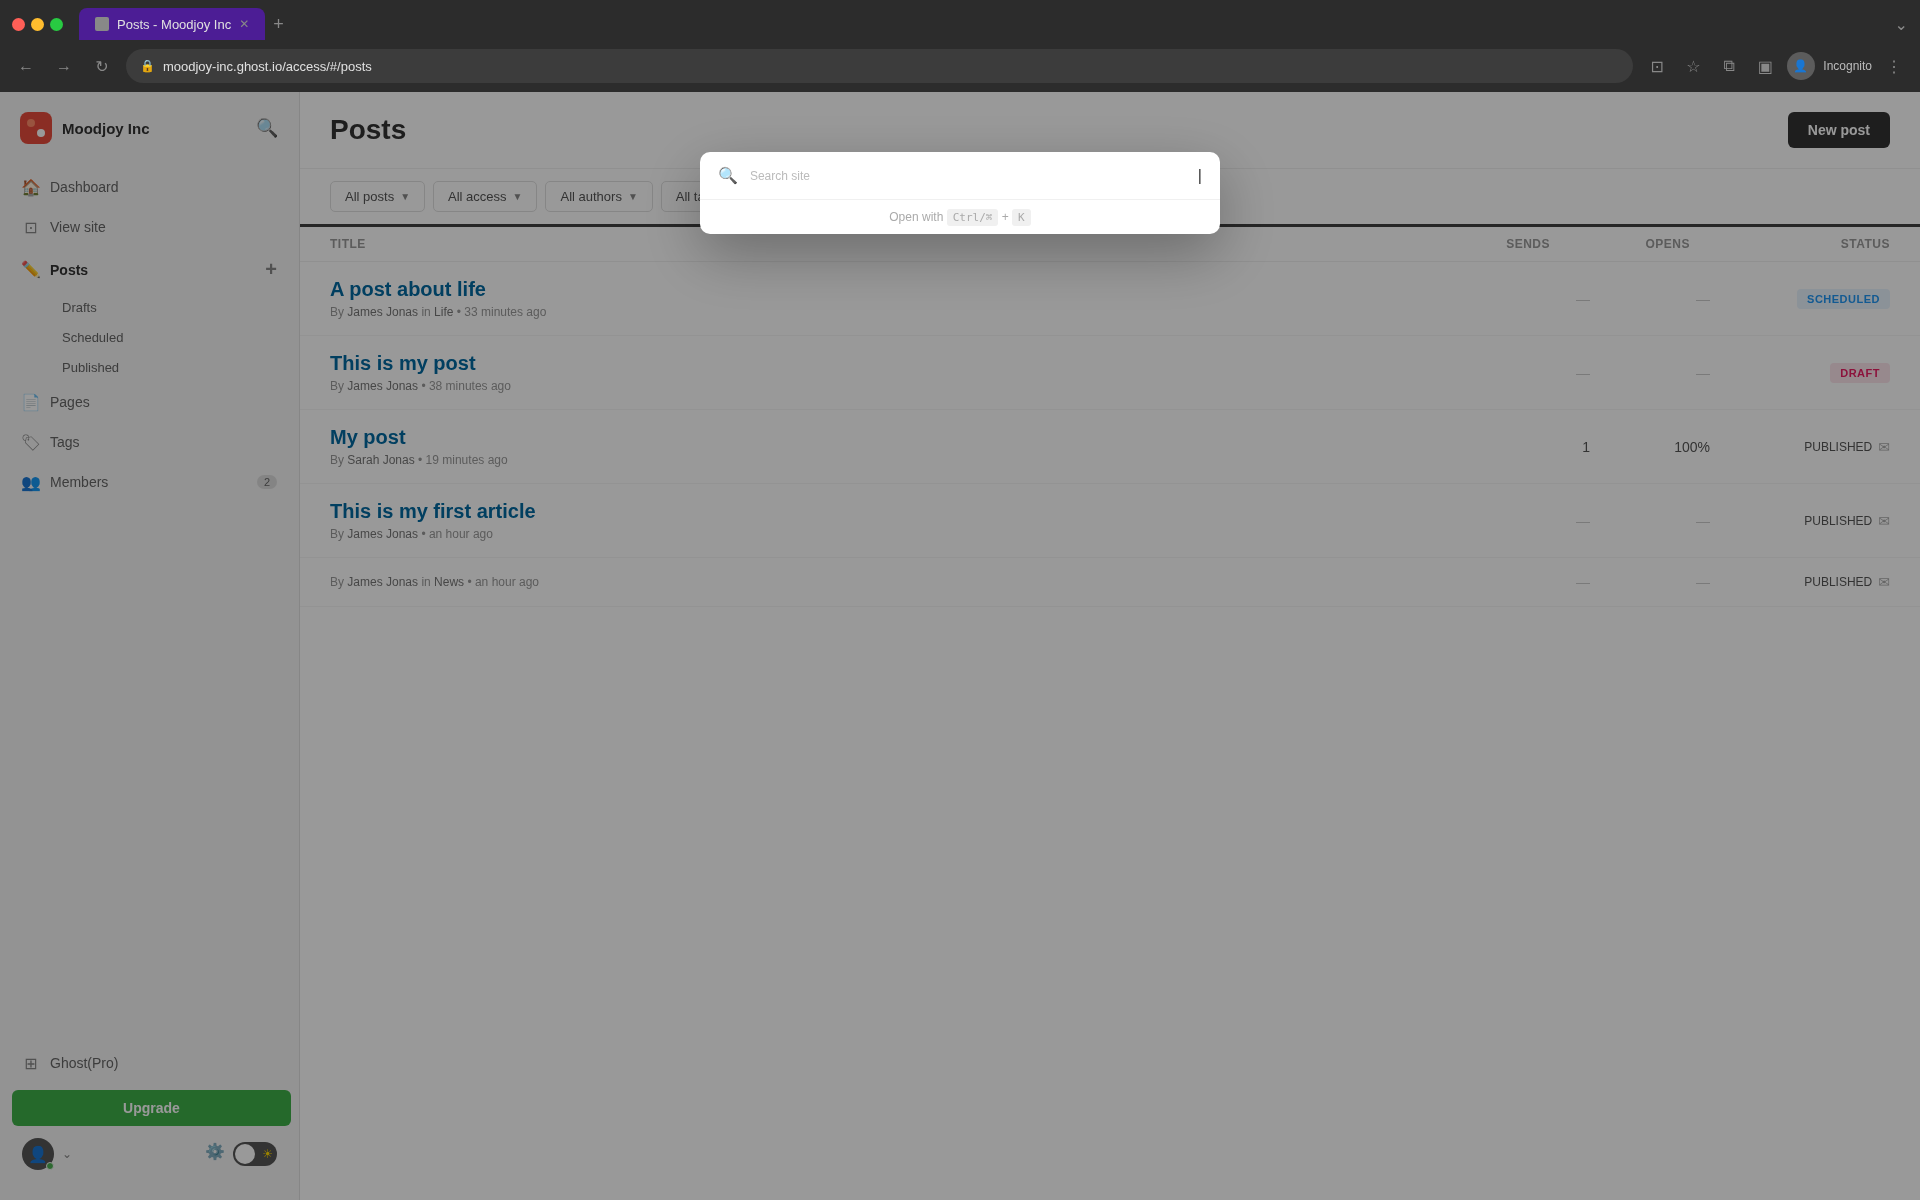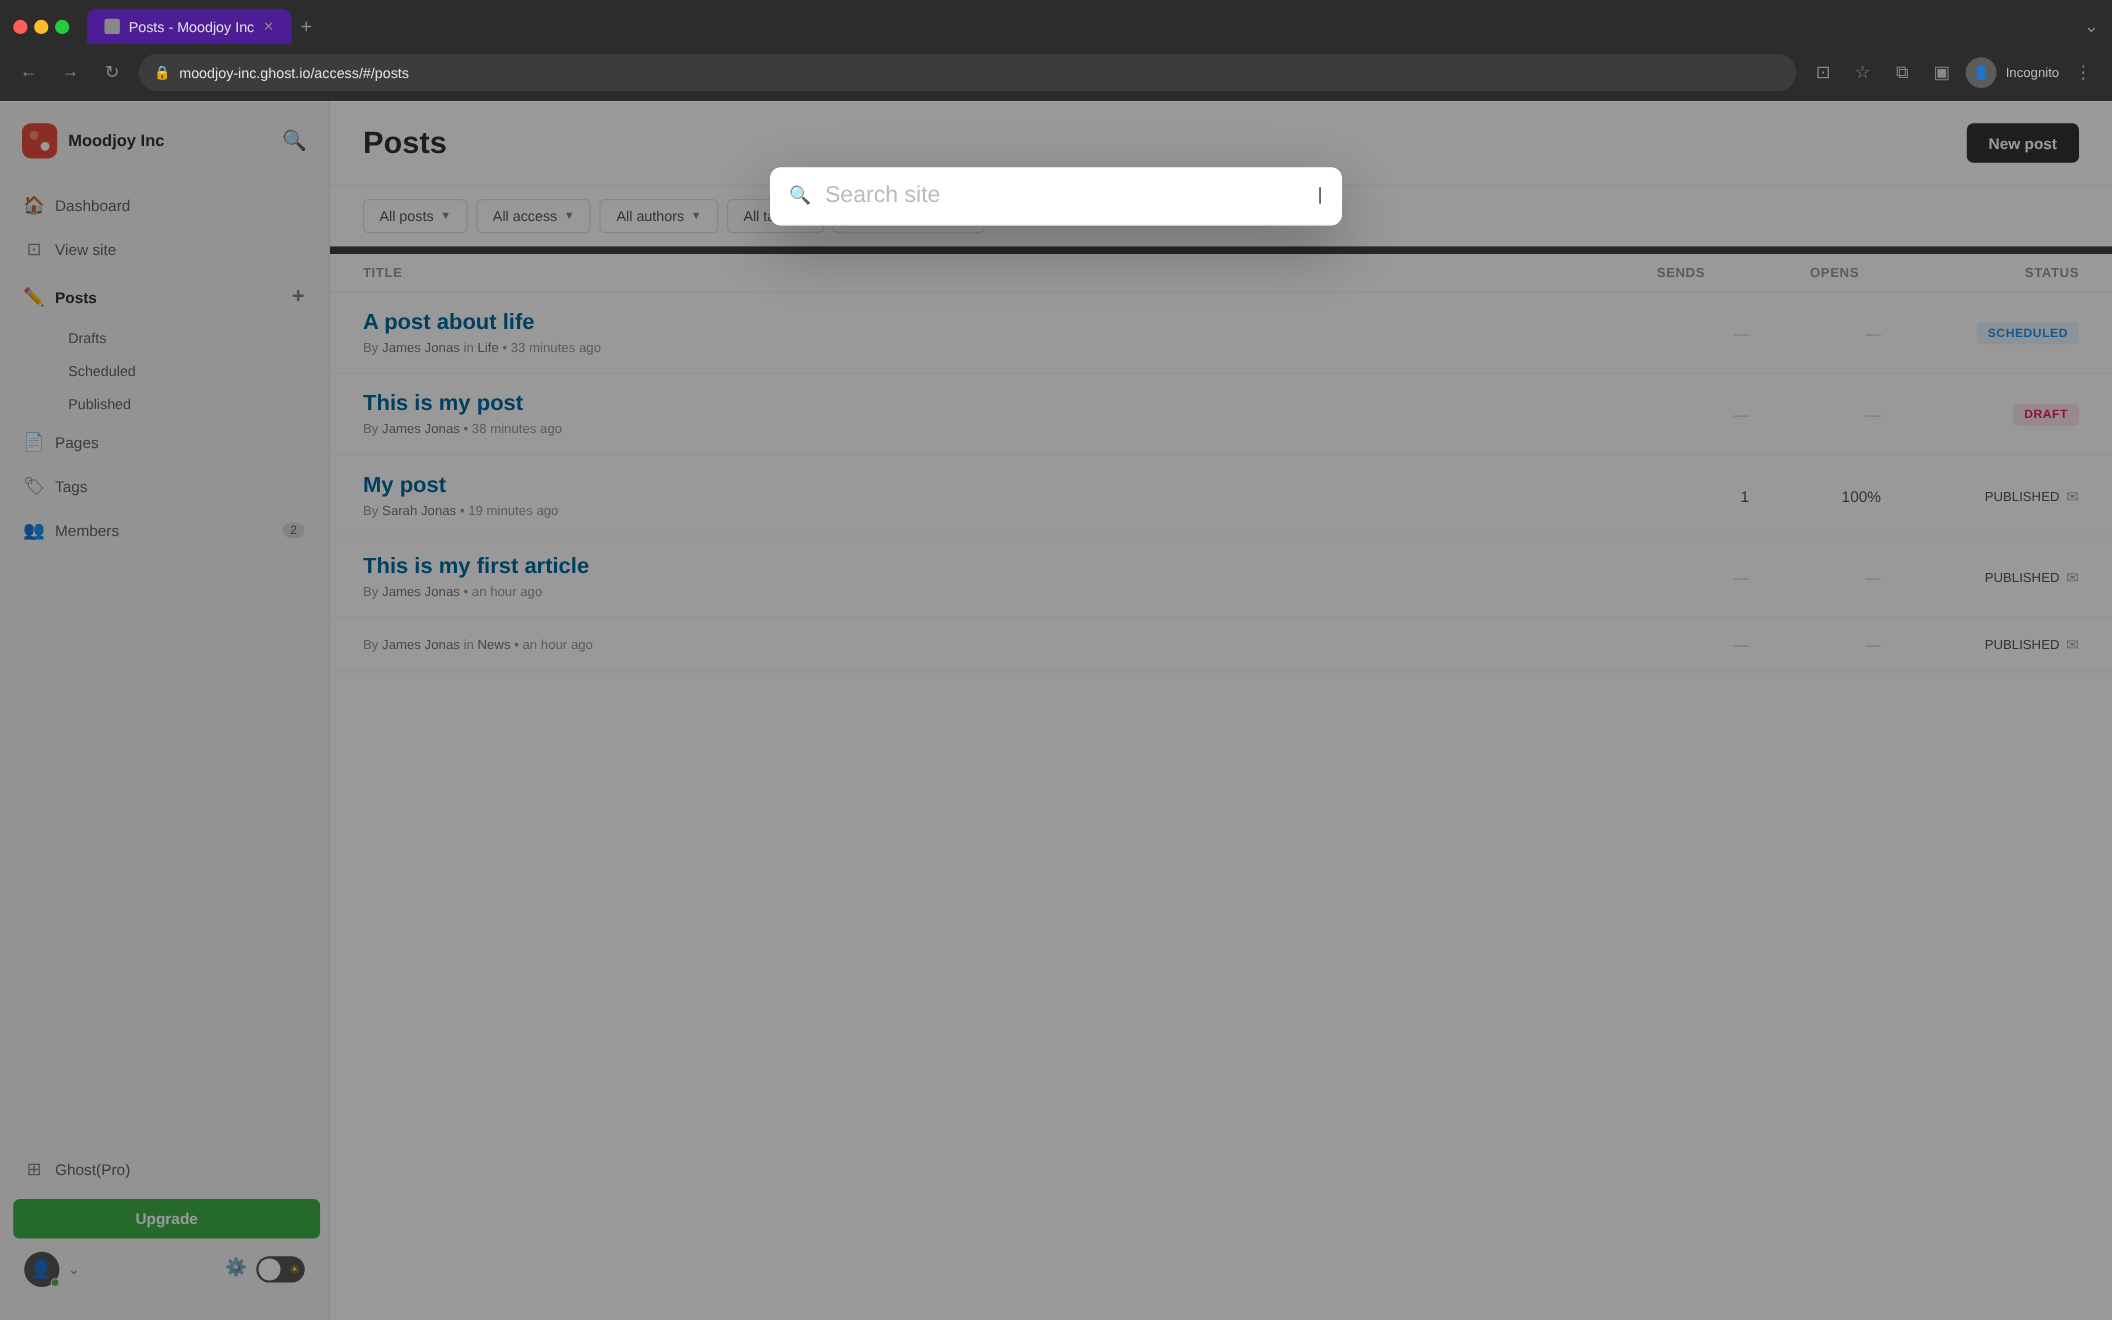--- a/index.html
+++ b/index.html
@@ -397,21 +397,21 @@
       font-size: 14px;
       font-weight: 600;
       cursor: pointer;
     }
 
     .filter-bar {
       display: flex;
       align-items: center;
       padding: 12px 30px;
       gap: 8px;
-      border-bottom: 7px solid #404040;
+      border-bottom: 3px solid #404040;
     }
     .filter-btn {
       display: flex;
       align-items: center;
       gap: 6px;
       padding: 7px 14px;
       border: 1px solid #e0e0e0;
       border-radius: 5px;
       background: white;
       font-size: 13px;
@@ -529,21 +529,21 @@
       border-bottom: 1px solid #f0f0f0;
     }
     .search-modal-icon {
       color: #aaa;
       font-size: 16px;
     }
     .search-modal-input {
       flex: 1;
       border: none;
       outline: none;
-      font-size: 21px;
+      font-size: 12px;
       color: #333;
       background: transparent;
     }
     .search-modal-input::placeholder {
       color: #bbb;
     }
     .search-cursor {
       color: #333;
       font-weight: 100;
       animation: blink 1s infinite;
@@ -791,14 +791,17 @@
   </div>
 </div>
 
 <div class="overlay">
   <div class="search-modal">
     <div class="search-input-area">
       <span class="search-modal-icon">🔍</span>
       <input class="search-modal-input" type="text" value="" autocomplete="off" placeholder="Search site" style="">
       <span class="search-cursor">|</span>
     </div>
+    <div class="search-hint">
+      Open with <kbd>Ctrl/⌘</kbd> + <kbd>K</kbd>
+    </div>
   </div>
 </div>
 
 </body></html>

